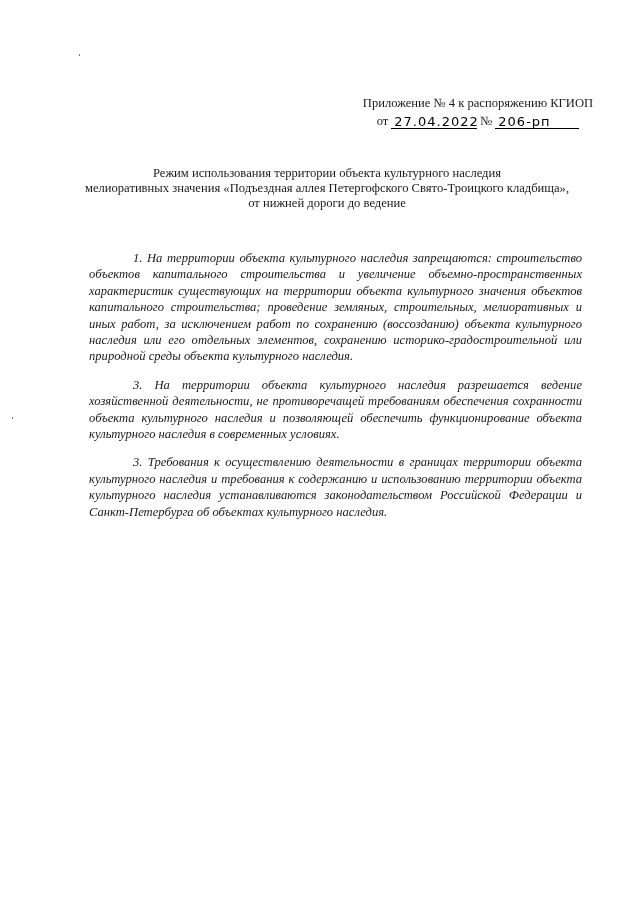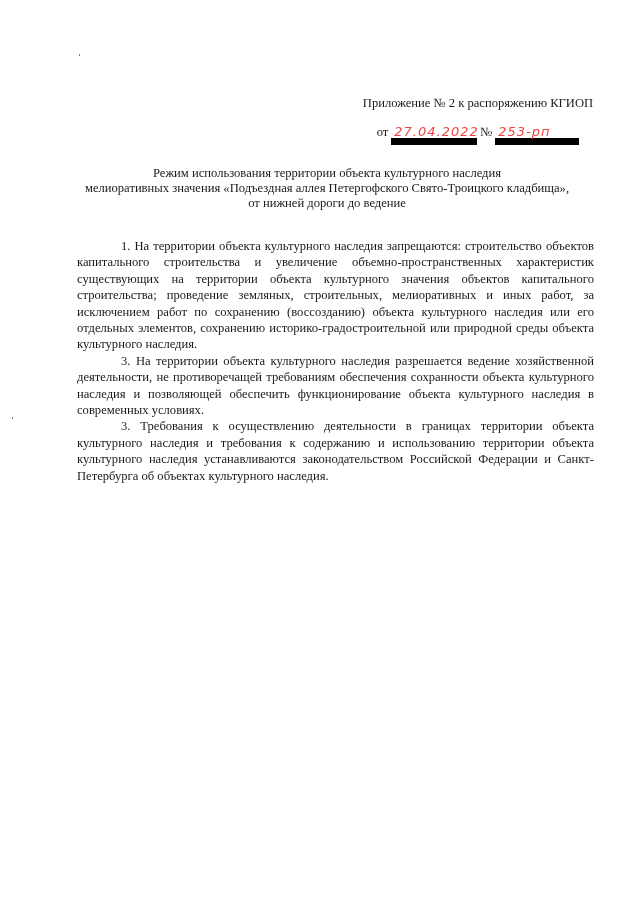--- a/index.html
+++ b/index.html
@@ -7,53 +7,53 @@
     width: 640px; height: 905px; position: relative; overflow: hidden;
     font-family: "Liberation Serif", "DejaVu Serif", serif;
     color: #1a1a1a;
   }
   .speck { position: absolute; width: 1px; height: 2px; background: #777; }
   .appendix {
     position: absolute; right: 32px; top: 96px; width: 260px;
     text-align: center; font-size: 12.6px; line-height: 15px;
   }
   .date-line {
-    display: flex; justify-content: center; align-items: flex-start; gap: 3px;
-    margin-top: 14px;
+    display: flex; justify-content: center; align-items: center; gap: 3px;
+    margin-top: 3px;
   }
   .hand {
-    font-family: "DejaVu Sans", sans-serif; font-size: 13px; color: #ef4444;
-    border-bottom: 7px solid #000000; padding: 0 3px; letter-spacing: 1px;
-    font-style: italic; line-height: 13px;
+    font-family: "DejaVu Sans", sans-serif; font-size: 13px; color: #000000;
+    border-bottom: 1px solid #000000; padding: 0 3px; letter-spacing: 1px;
+    line-height: 13px;
   }
   .hand.date { width: 80px; text-align: left; }
   .hand.num { width: 78px; text-align: left; }
   .title {
     position: absolute; left: 58px; right: 44px; top: 166px;
     text-align: center; font-size: 12.6px; line-height: 15px;
   }
   .body {
     position: absolute; left: 77px; width: 517px; top: 238px;
     font-size: 12.6px; line-height: 16.4px; text-align: justify;
   }
-  .body p { margin: 0; text-indent: 44px; }
+  .body p { margin: 12px; text-indent: 44px; font-style: italic; }
 </style>
 </head>
 <body>
 
 <div class="speck" style="left:79px;top:54px;"></div>
 <div class="speck" style="left:12px;top:417px;"></div>
 
 <div class="appendix">
-  <div>Приложение № 2 к распоряжению КГИОП</div>
+  <div>Приложение № 4 к распоряжению КГИОП</div>
   <div class="date-line">
     <span>от</span>
     <span class="hand date">27.04.2022</span>
     <span>№</span>
-    <span class="hand num">253-рп</span>
+    <span class="hand num">206-рп</span>
   </div>
 </div>
 
 <div class="title">
   <div>Режим использования территории объекта культурного наследия</div>
   <div>мелиоративных значения «Подъездная аллея Петергофского Свято-Троицкого кладбища»,</div>
   <div>от нижней дороги до ведение</div>
 </div>
 
 <div class="body">

